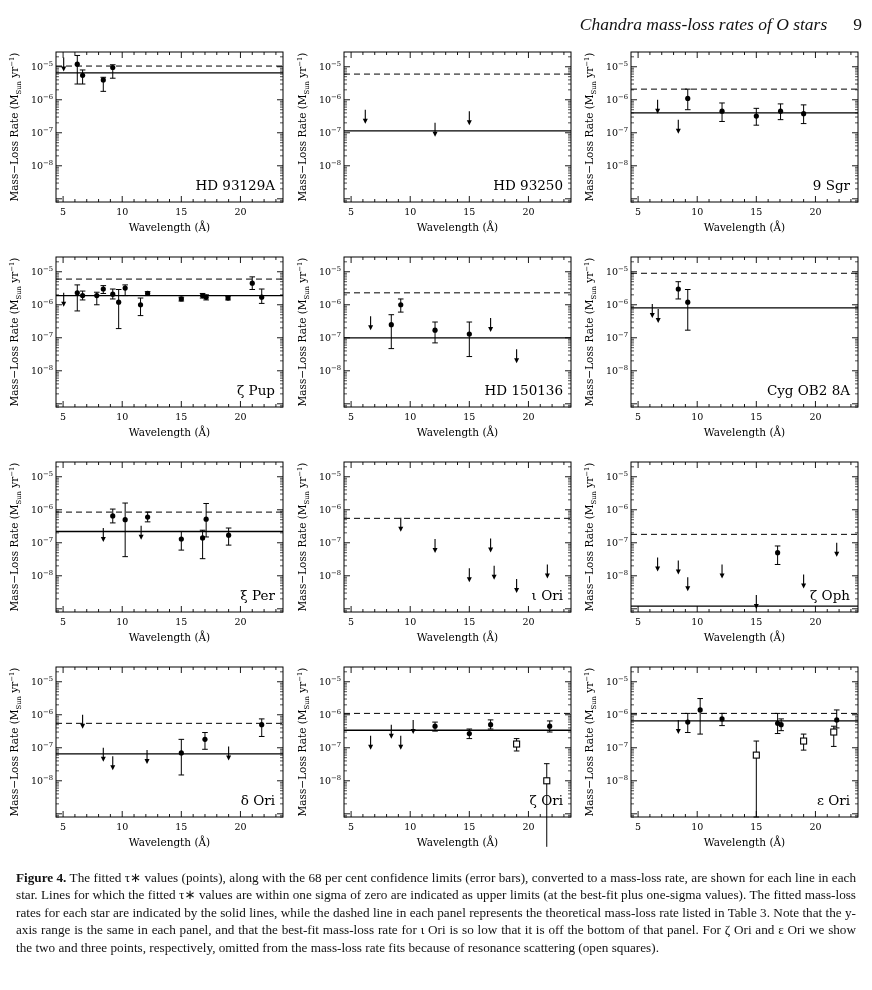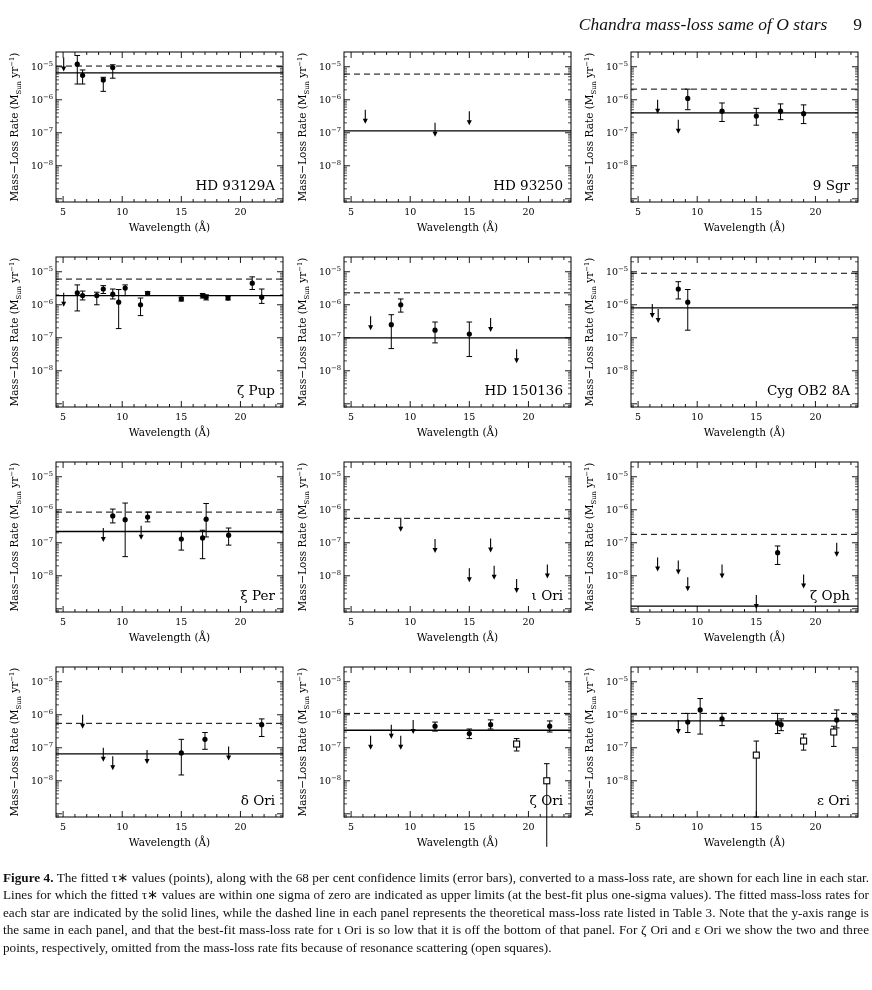--- a/index.html
+++ b/index.html
@@ -11,30 +11,30 @@
   .running-head .pageno{font-size:17.5px;}
   .figure-grid{display:grid;grid-template-columns:repeat(3,285px);
         justify-content:space-between;row-gap:3px;padding:0 6px;margin-top:9px;}
   .panel{width:285px;height:202px;}
   svg{display:block;}
   svg text{fill:#000;}
   .tick{font-family:"DejaVu Serif", serif;font-size:9.5px;}
   .axis-label{font-family:"DejaVu Serif", serif;font-size:10.5px;}
   .star-label{font-family:"DejaVu Serif", serif;font-size:13.5px;}
   .caption{font-size:13.2px;line-height:1.32;text-align:justify;
-        padding:0 3px;margin-top:8px;}
+        padding:0 16px;margin-top:8px;}
   .caption b{font-weight:bold;}
 </style>
 </head>
 <body>
 
 <div class="page">
 
   <div class="running-head">
-    <span class="title">Chandra mass-loss same of O stars</span>
+    <span class="title">Chandra mass-loss rates of O stars</span>
     <span class="pageno">9</span>
   </div>
 
   <div class="figure-grid">
     <div class="panel">
         <svg width="285" height="202" viewBox="0 0 285 202">
           <rect x="50" y="8" width="227" height="150" fill="none" stroke="#000" stroke-width="1"></rect>
           <line x1="57.09374999999999" y1="158" x2="57.09374999999999" y2="152" stroke="#000" stroke-width="0.9"></line>
           <line x1="57.09374999999999" y1="8" x2="57.09374999999999" y2="14" stroke="#000" stroke-width="0.9"></line>
           <text x="57.09374999999999" y="171" text-anchor="middle" class="tick">5</text>

